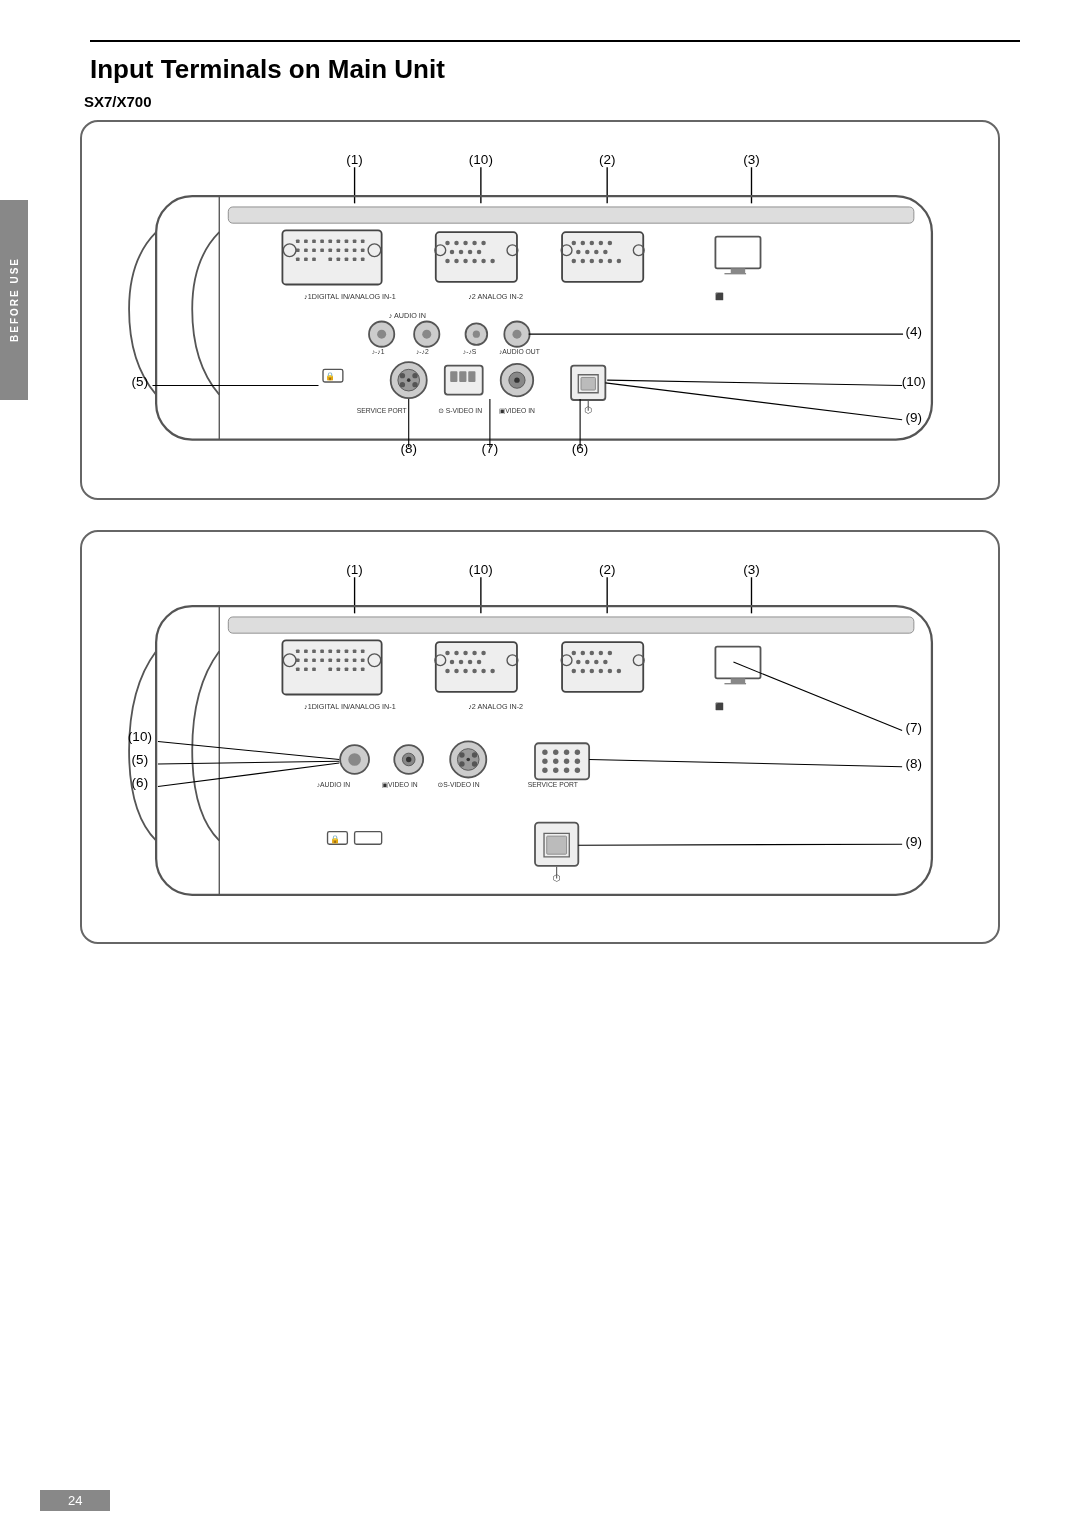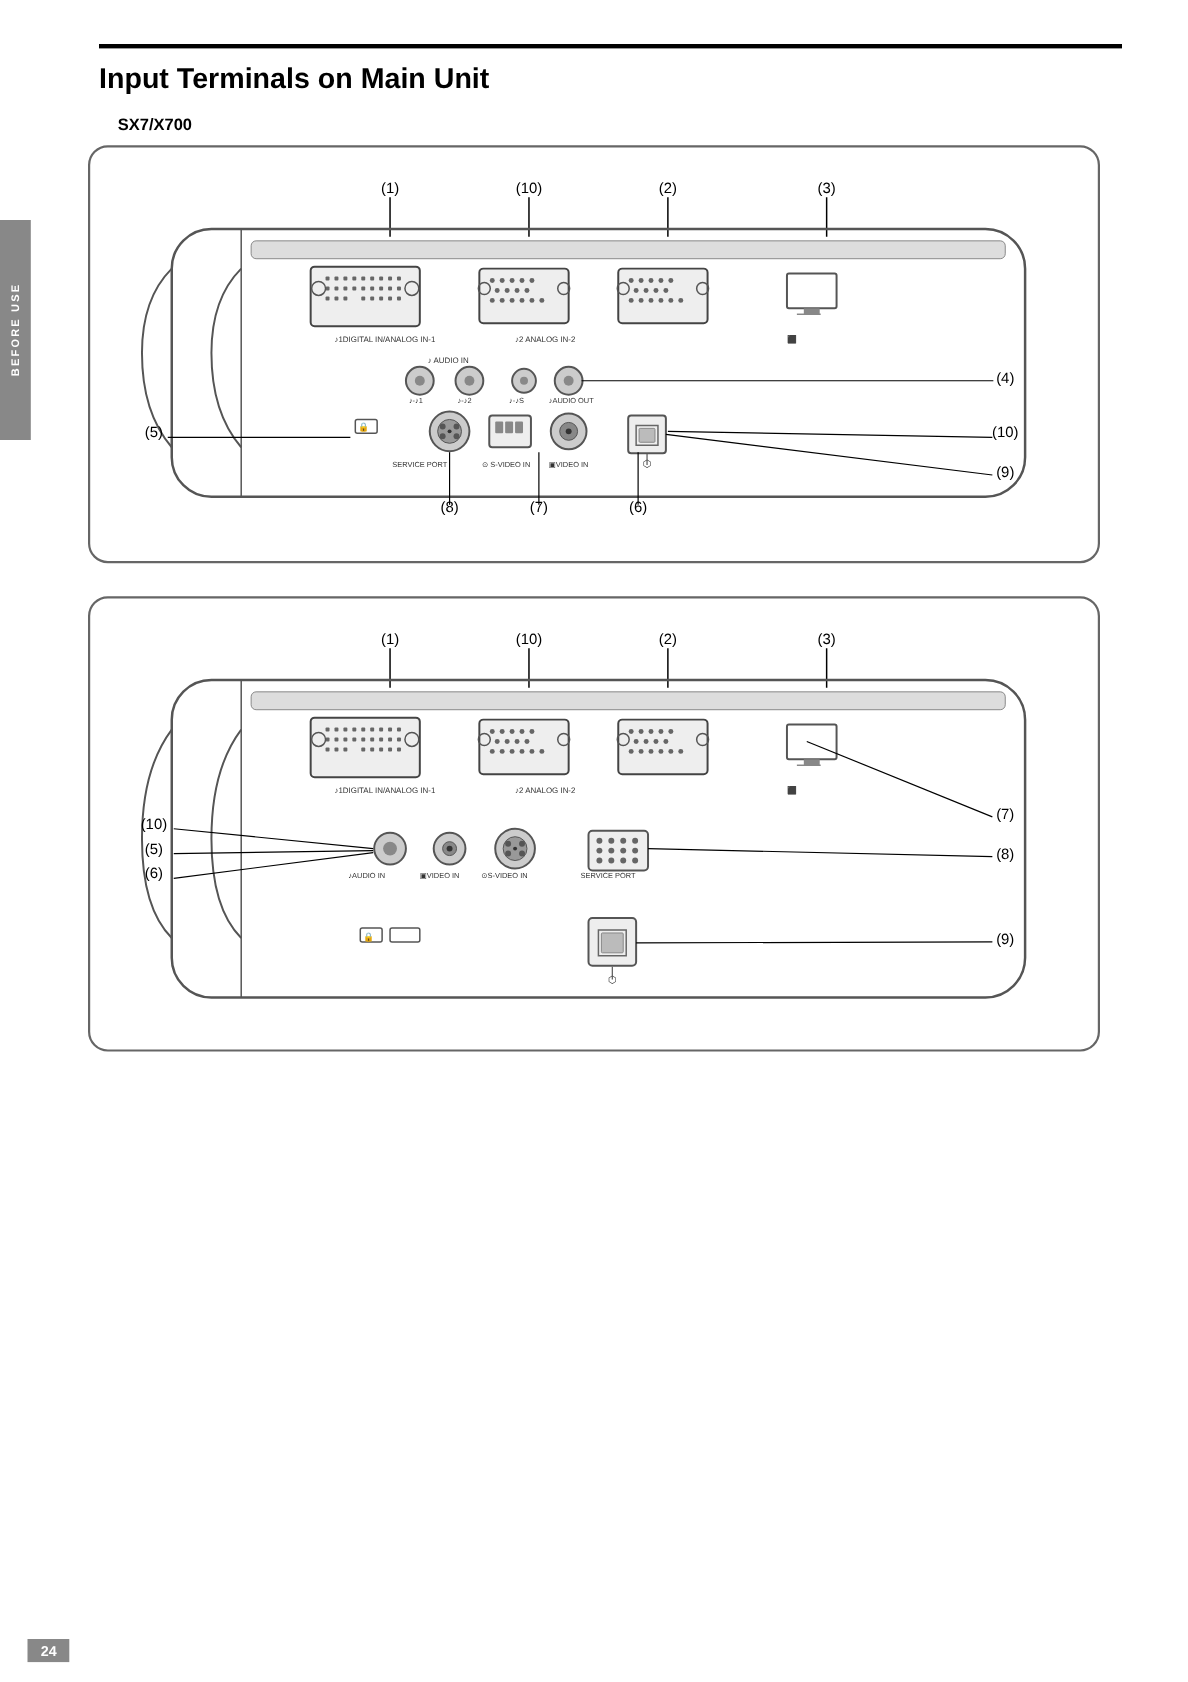--- a/index.html
+++ b/index.html
@@ -38,31 +38,31 @@
       writing-mode: vertical-rl;
       transform: rotate(180deg);
       letter-spacing: 2px;
       font-weight: bold;
       text-transform: uppercase;
     }
 
     .page-title {
       font-size: 26px;
       font-weight: bold;
-      border-top: 4px solid #000000;
+      border-top: 2px solid #000000;
       padding-top: 12px;
-      margin-bottom: 18px;
+      margin-bottom: 8px;
       margin-left: 30px;
     }
 
     .section-label {
       font-size: 15px;
       font-weight: bold;
       margin-bottom: 10px;
-      margin-left: 47px;
+      margin-left: 24px;
     }
 
     .diagram-box {
       border: 2px solid #666;
       border-radius: 18px;
       margin: 0 20px 30px 20px;
       padding: 20px 30px 20px 20px;
       position: relative;
       background: #fff;
       min-height: 380px;
@@ -80,23 +80,23 @@
       left: 0;
       width: 100%;
       display: flex;
       align-items: center;
     }
 
     .page-number-box {
       background: #888;
       color: #fff;
       font-size: 13px;
-      font-weight: bold;
-      padding: 3px 12px;
-      margin-left: 25px;
+      font-weight: normal;
+      padding: 3px 28px;
+      margin-left: 40px;
     }
   </style>
 </head>
 <body>
 
 <div class="page-container">
 
   <div class="sidebar-label">
     <span>BEFORE USE</span>
   </div>

